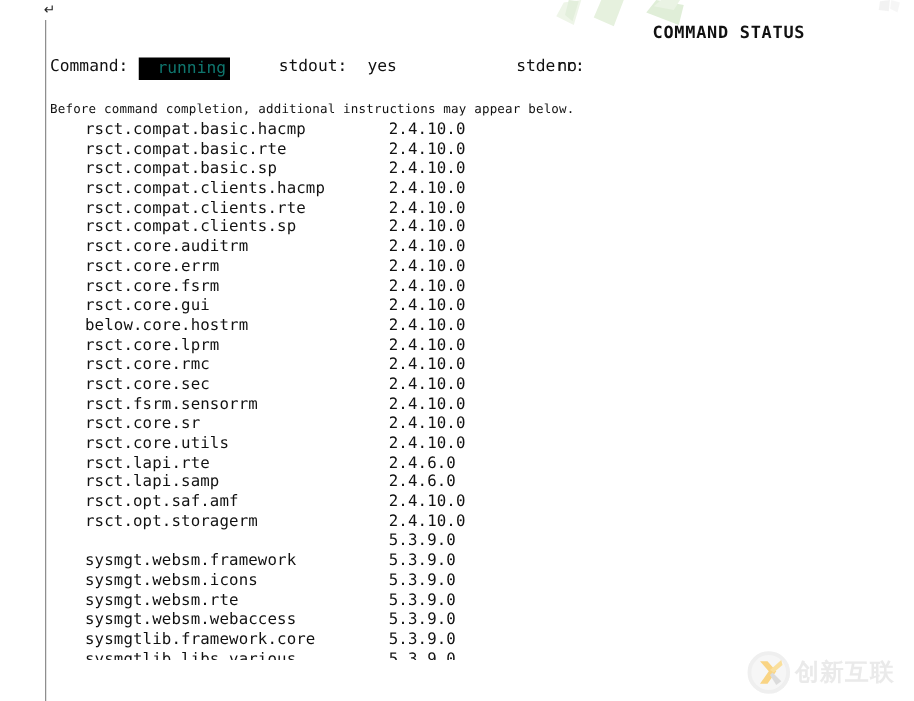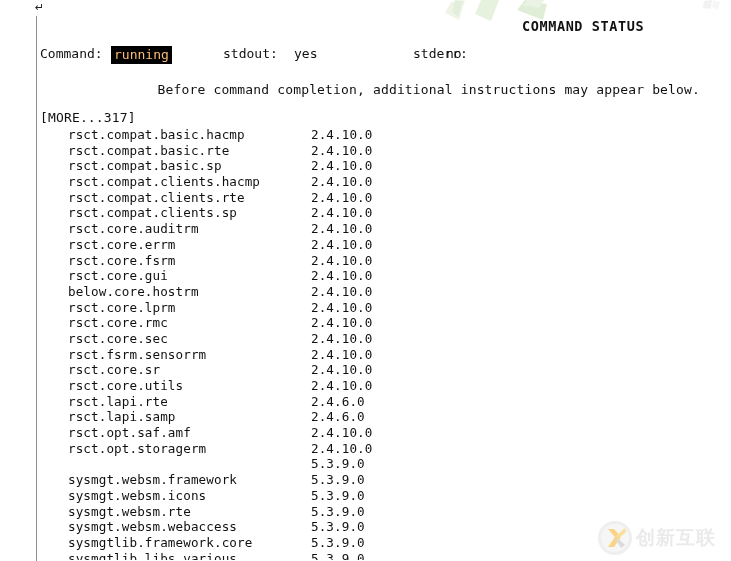--- a/index.html
+++ b/index.html
@@ -82,32 +82,31 @@
 
   .status-row {
     position: relative;
     height: 26px;
     margin-top: 8px;
     font-size: 13px;
     white-space: pre;
   }
   .status-row .fld { position: absolute; top: 0; }
   .f-cmd-label   { left: 0px; }
-  .f-cmd-value   { left: 71px; background: #000000; color: #fdba74; padding: 1px 3px 2px 3px; }
+  .f-cmd-value   { left: 71px; background: #000000; color: #0f766e; padding: 1px 3px 2px 15px; }
   .f-out-label   { left: 183px; }
   .f-out-value   { left: 254px; }
   .f-err-label   { left: 335px; margin-left: 38px; }
   .f-err-value   { left: 406px; }
 
   .note-row {
-    font-size: 13px;
+    font-size: 10px;
     white-space: pre;
     margin-top: 10px;
     letter-spacing: 0.15px;
-    text-align: right;
   }
 
   .more-row {
     font-size: 13px;
     white-space: pre;
     margin-top: 13px;
     letter-spacing: 0.15px;
   }
 
   .pkg-list {
@@ -210,21 +209,20 @@
     <span class="fld f-cmd-label">Command:</span>
     <span class="fld f-cmd-value">running</span>
     <span class="fld f-out-label">stdout:</span>
     <span class="fld f-out-value">yes</span>
     <span class="fld f-err-label">stderr:</span>
     <span class="fld f-err-value">no</span>
   </div>
 
   <div class="note-row">Before command completion, additional instructions may appear below.</div>
 
-  <div class="more-row">[MORE...317]</div>
 
   <div class="pkg-list" id="pkg-list">
       <div class="pkg-row"><span class="pkg-name">rsct.compat.basic.hacmp</span><span class="pkg-ver">2.4.10.0</span></div>
       <div class="pkg-row"><span class="pkg-name">rsct.compat.basic.rte</span><span class="pkg-ver">2.4.10.0</span></div>
       <div class="pkg-row"><span class="pkg-name">rsct.compat.basic.sp</span><span class="pkg-ver">2.4.10.0</span></div>
       <div class="pkg-row"><span class="pkg-name">rsct.compat.clients.hacmp</span><span class="pkg-ver">2.4.10.0</span></div>
       <div class="pkg-row"><span class="pkg-name">rsct.compat.clients.rte</span><span class="pkg-ver">2.4.10.0</span></div>
       <div class="pkg-row"><span class="pkg-name">rsct.compat.clients.sp</span><span class="pkg-ver">2.4.10.0</span></div>
       <div class="pkg-row"><span class="pkg-name">rsct.core.auditrm</span><span class="pkg-ver">2.4.10.0</span></div>
       <div class="pkg-row"><span class="pkg-name">rsct.core.errm</span><span class="pkg-ver">2.4.10.0</span></div>

